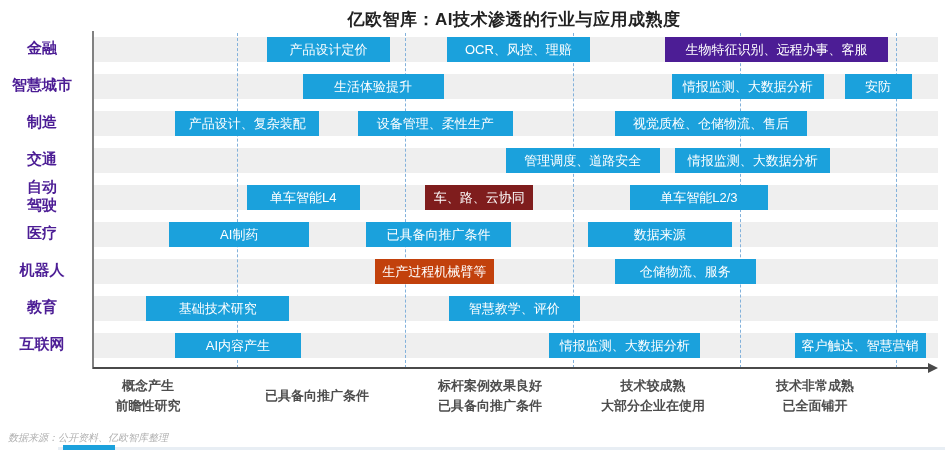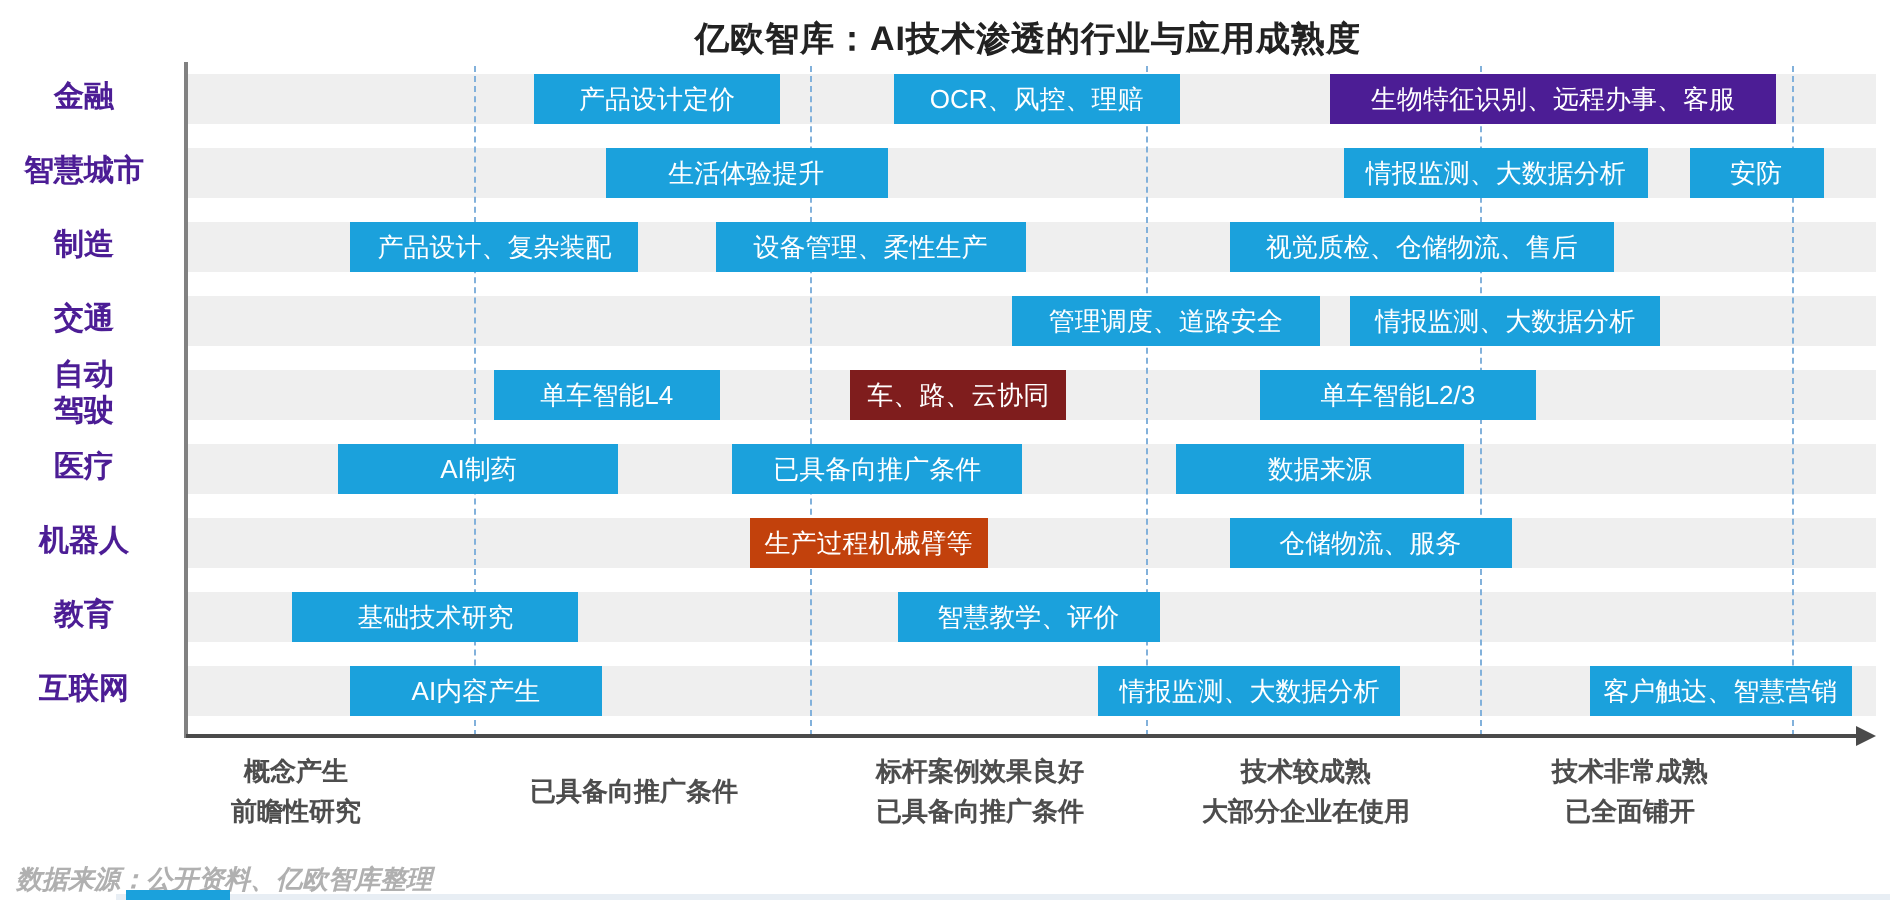--- a/index.html
+++ b/index.html
@@ -29,21 +29,21 @@
     justify-content:center;font-size:13px;font-weight:bold;color:#4d4d4d;
     text-align:center;white-space:pre-line;line-height:1.55;z-index:4;
   }
   .y-axis{position:absolute;left:92px;top:31px;width:2px;height:338px;background:#818181;z-index:5;}
   .x-axis{position:absolute;left:93px;top:367px;width:836px;height:2px;background:#4a4a4a;z-index:5;}
   .x-arrow{
     position:absolute;left:928px;top:363px;width:0;height:0;z-index:5;
     border-left:10px solid #4a4a4a;border-top:5px solid transparent;border-bottom:5px solid transparent;
   }
   .source-note{
-    position:absolute;left:8px;top:431px;font-size:13px;font-style:italic;color:#b0b0b0;font-weight:bold;
+    position:absolute;left:8px;top:431px;font-size:10px;font-style:italic;color:#b0b0b0;
   }
   .footer-bar{position:absolute;left:58px;top:447px;width:887px;height:4px;background:#E8EEF4;z-index:6;}
   .footer-accent{position:absolute;left:63px;top:445px;width:52px;height:6px;background:#1BA1DC;z-index:7;}
 </style>
 </head>
 <body>
 
 <div class="stage">
   <h1 class="chart-title">亿欧智库：AI技术渗透的行业与应用成熟度</h1>
 

